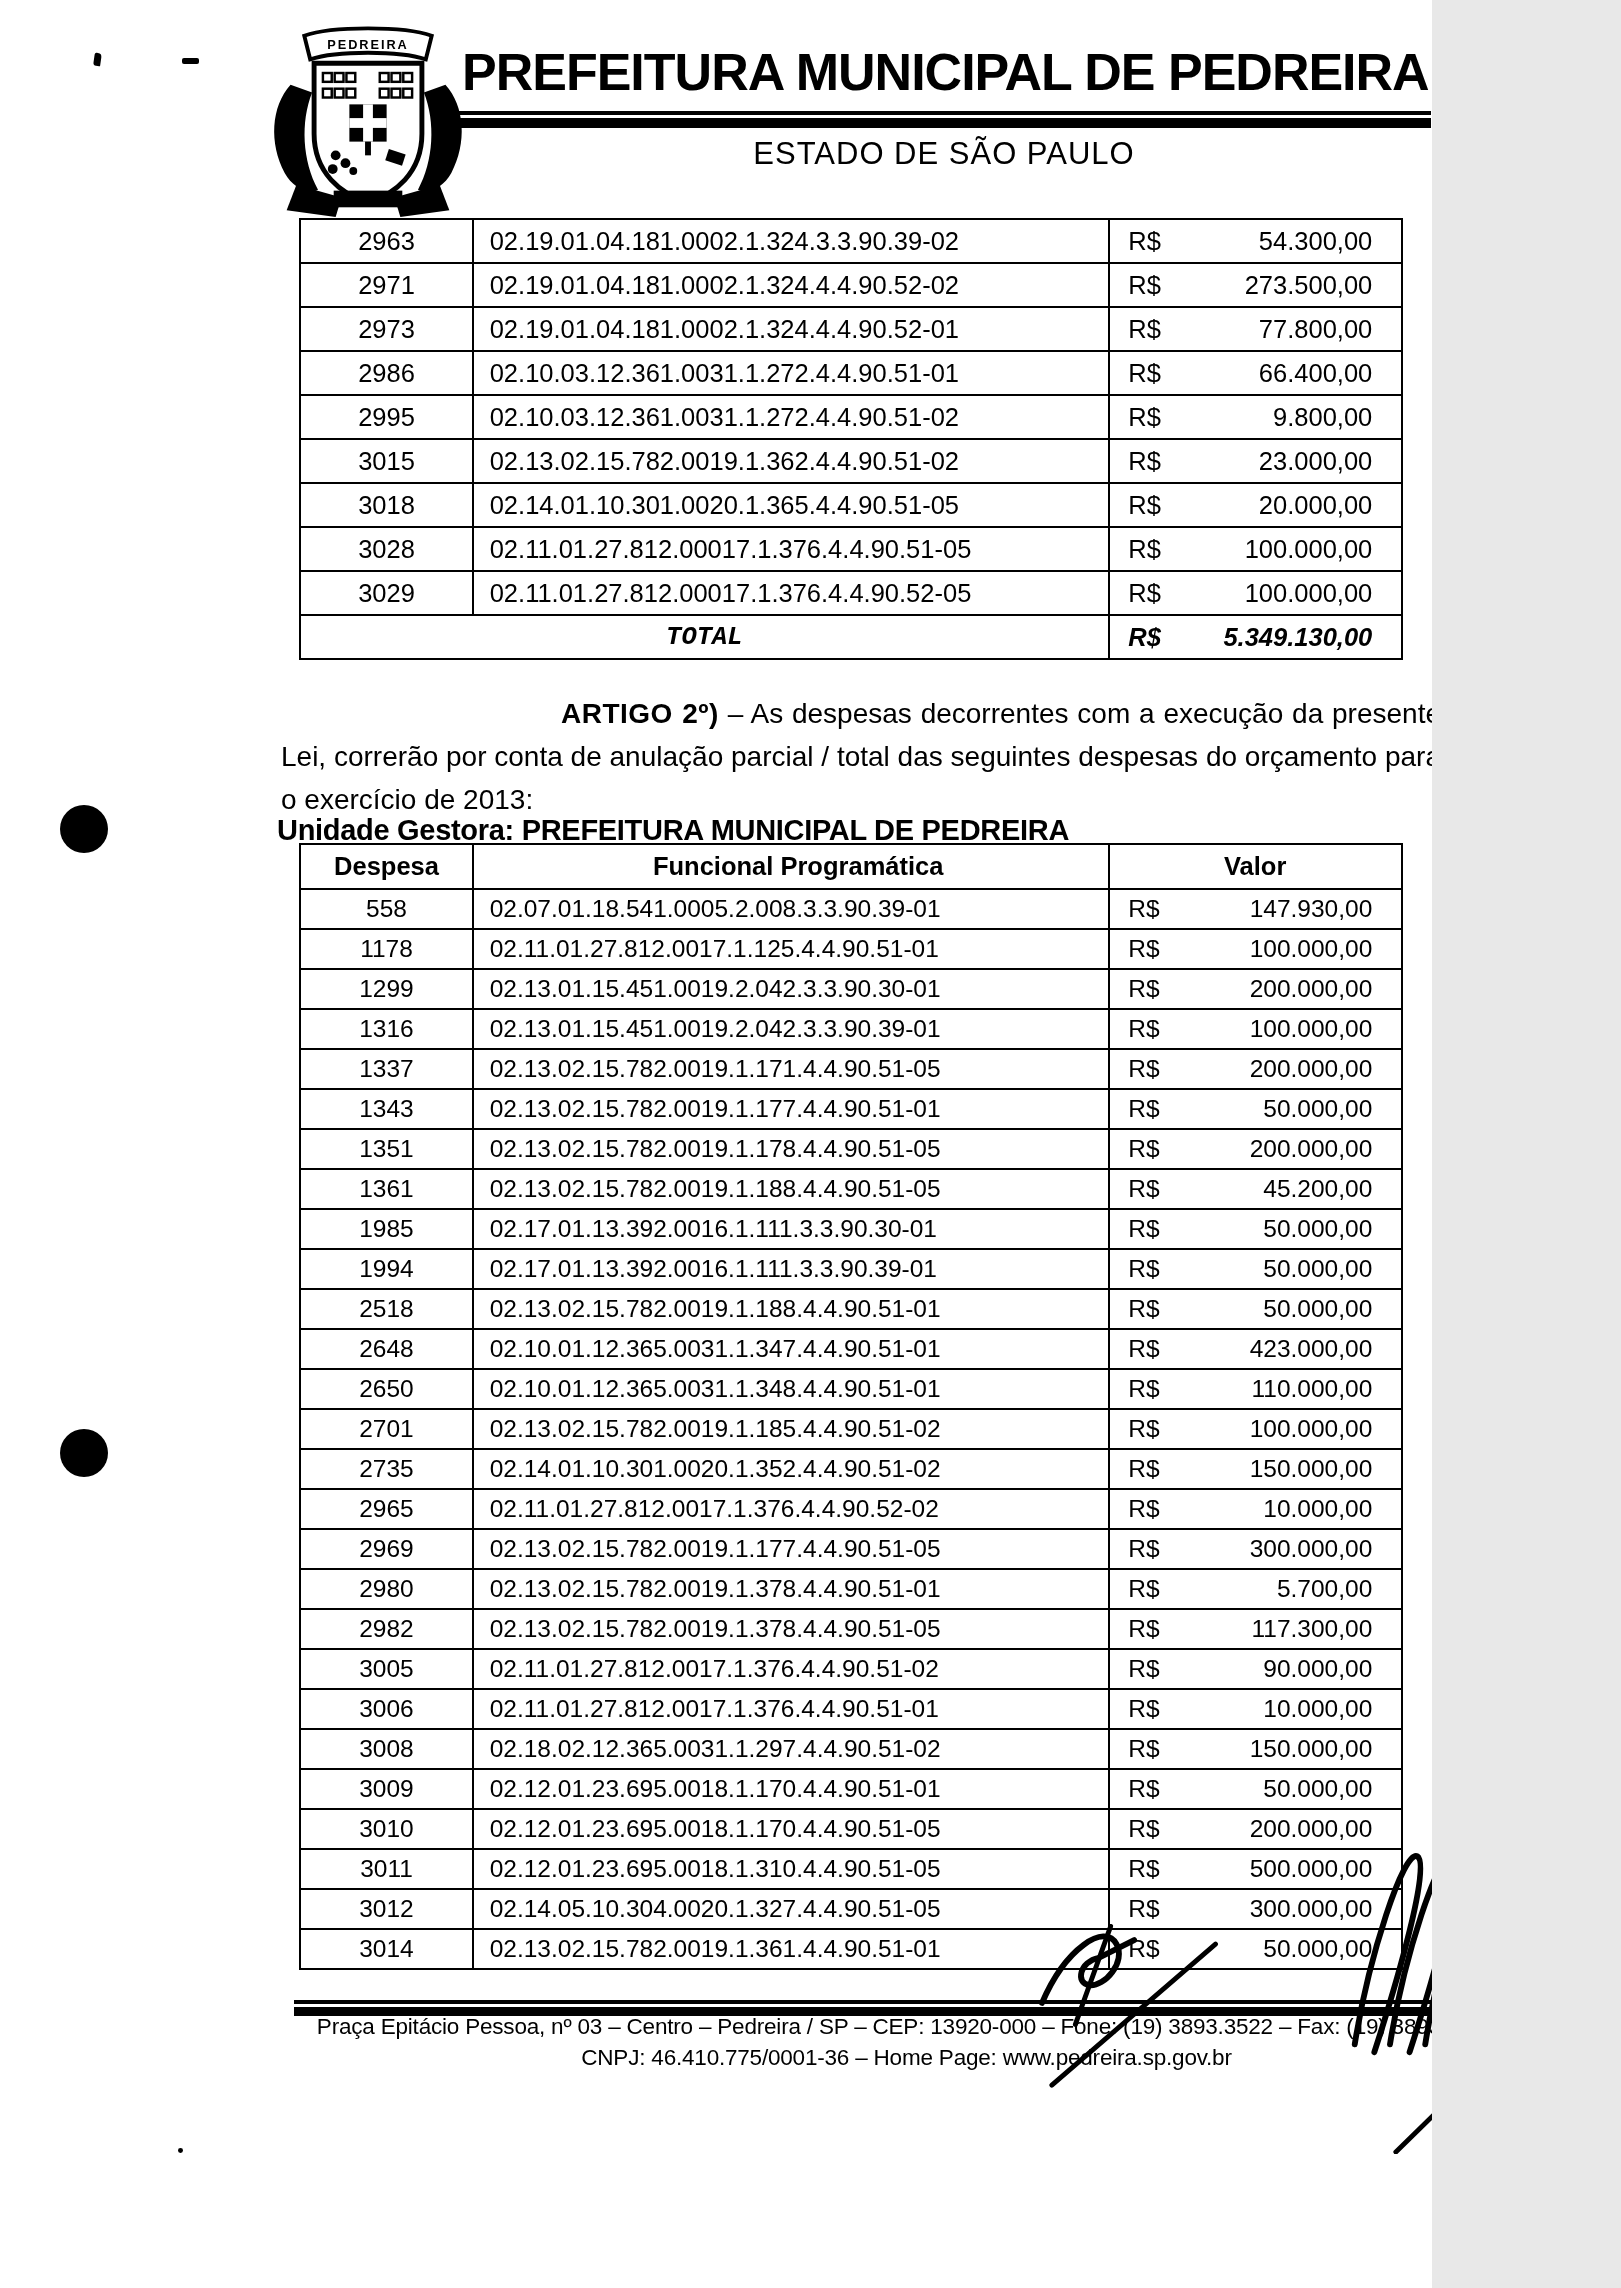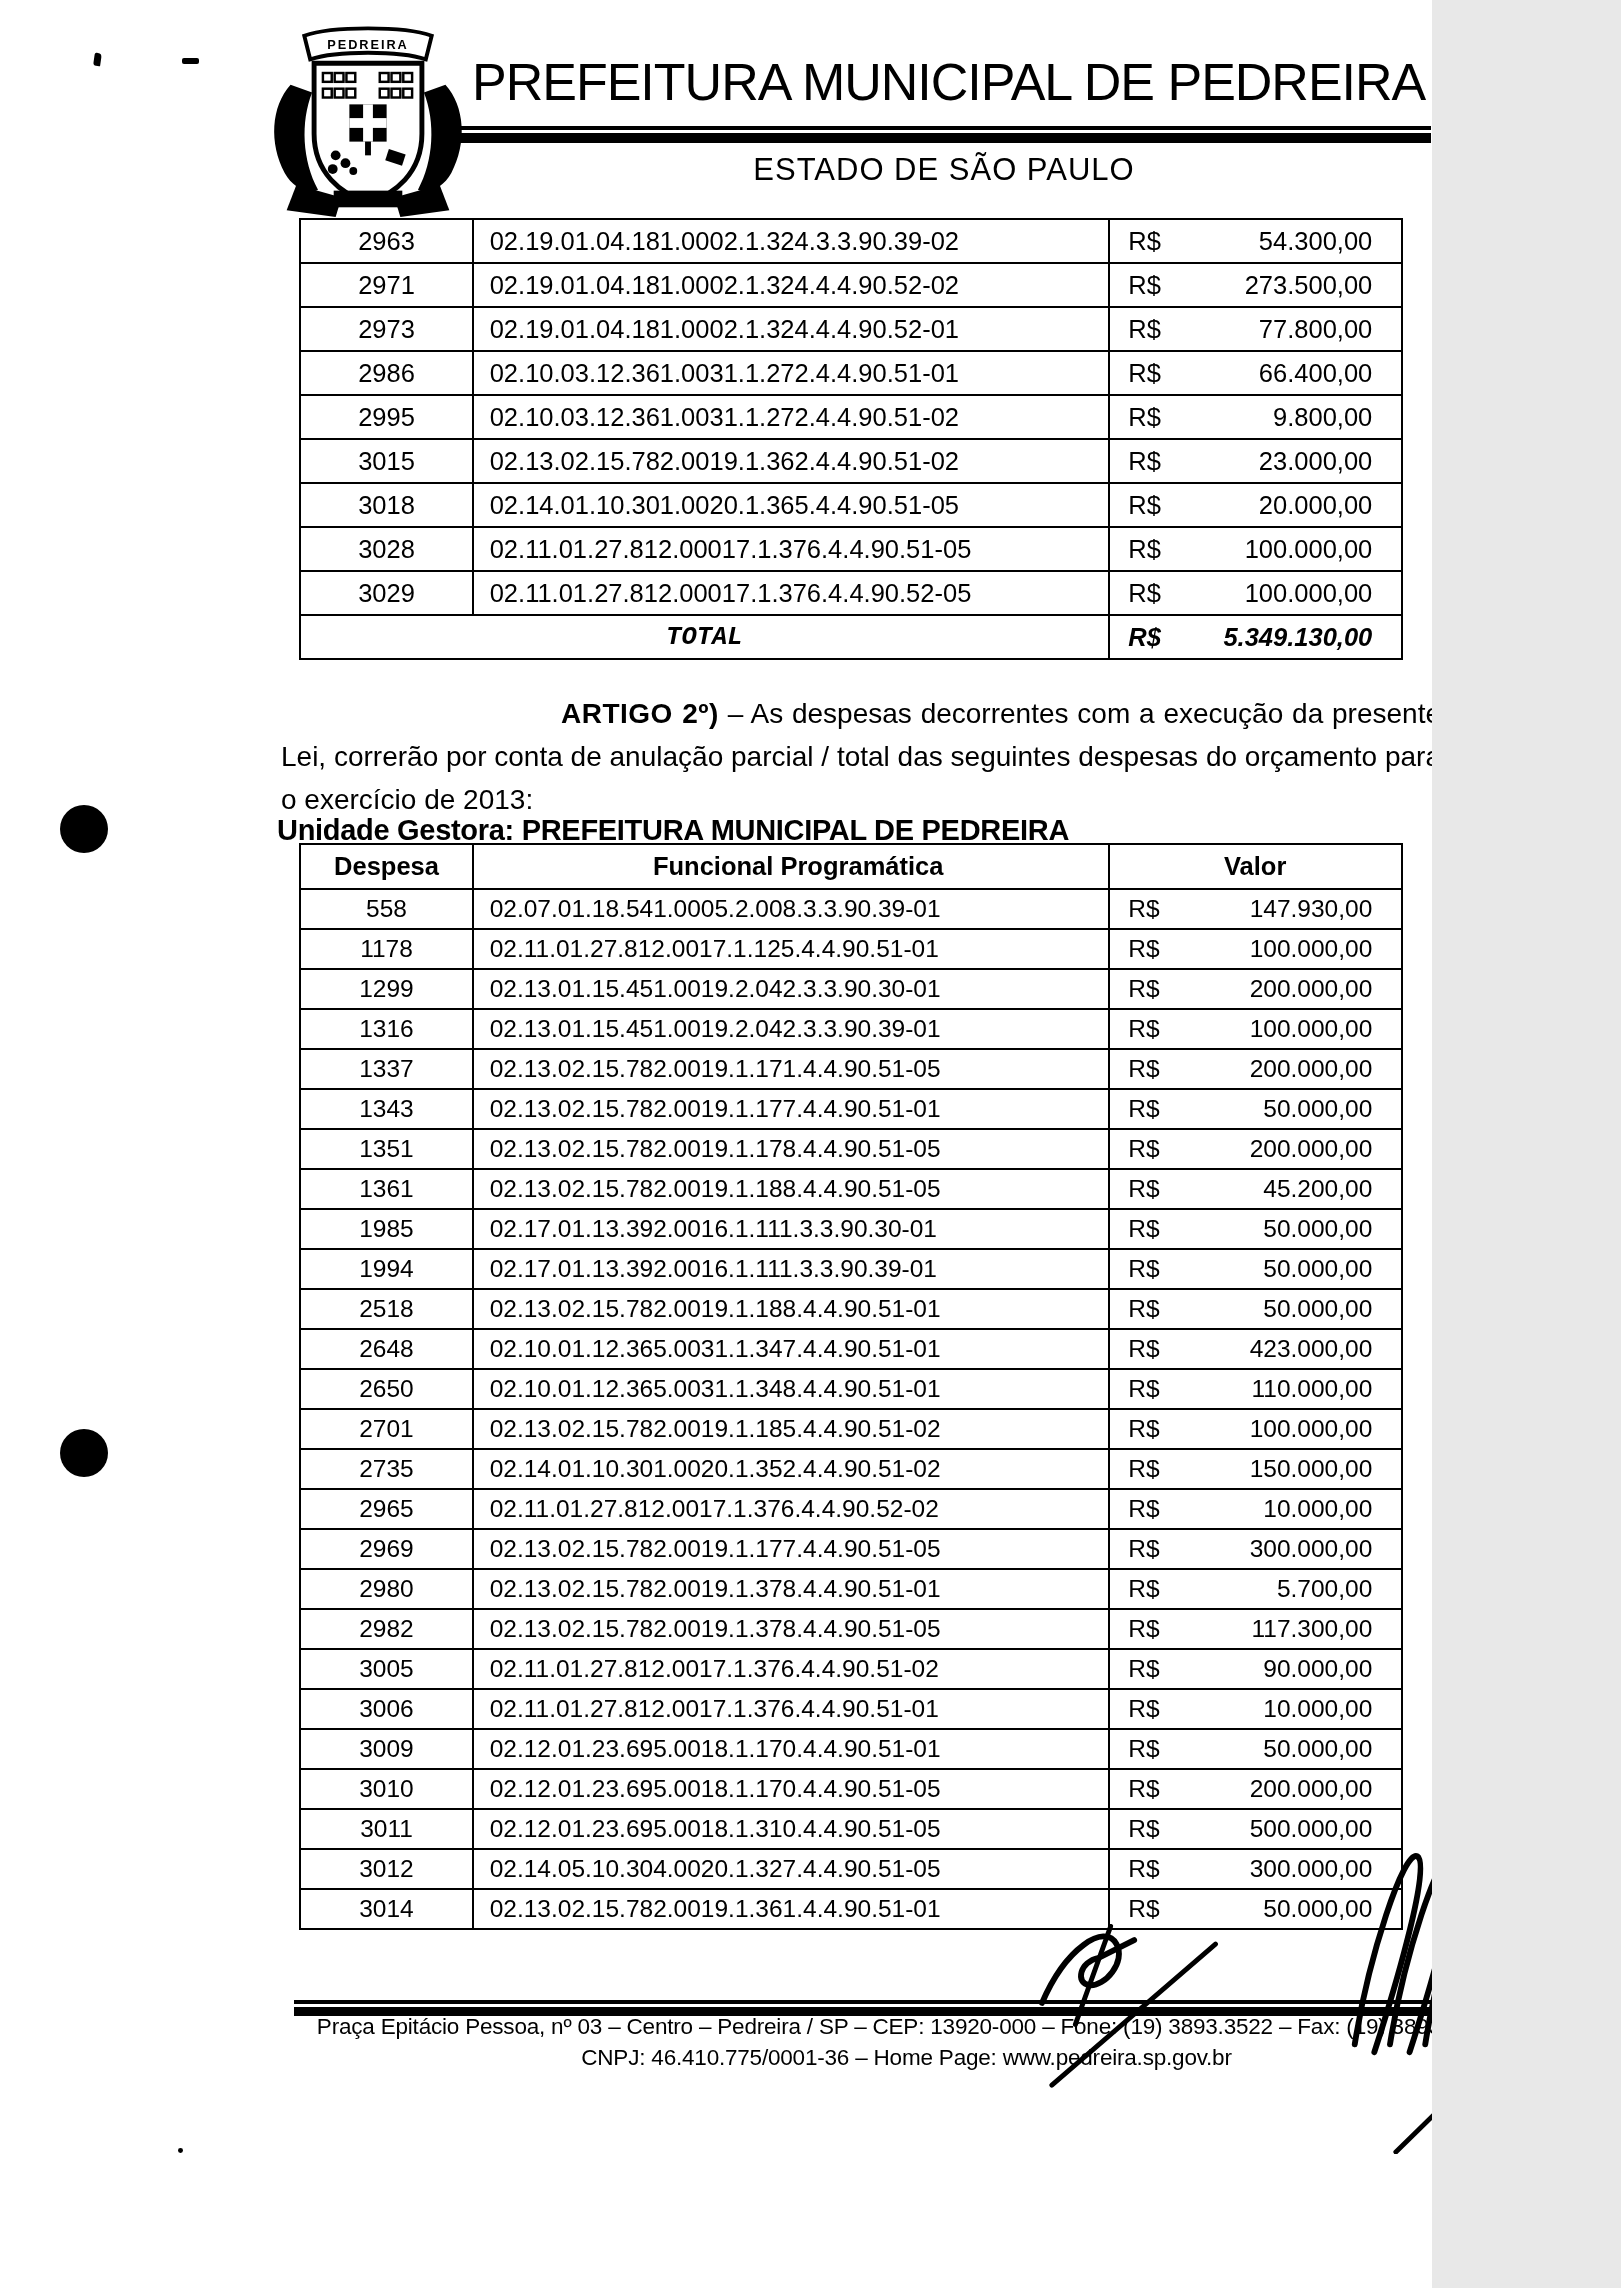--- a/index.html
+++ b/index.html
@@ -13,21 +13,21 @@
   .mark-dash{left:182px;top:58px;width:16.7px;height:5.9px;border-radius:2px;}
   .mark-tick{left:1572px;top:1741px;width:2.9px;height:23.5px;transform:rotate(10deg);}
   .mark-period{left:178px;top:2148px;width:4.9px;height:4.9px;border-radius:50%;}
   .dot{position:absolute;width:48px;height:48px;border-radius:50%;background:#000;}
   .dot-1{left:60px;top:805px;}
   .dot-2{left:60px;top:1429px;}
 
   
   .logo{position:absolute;left:261px;top:23.5px;width:214px;height:198px;}
   .title-block{position:absolute;left:457px;top:39px;width:974px;text-align:center;}
-  .title-block h1{margin:15px;font-size:52px;font-weight:400;letter-spacing:-1px;white-space:nowrap;line-height:1.1;}
+  .title-block h1{margin:5px;font-size:52px;font-weight:700;letter-spacing:-1px;white-space:nowrap;line-height:1.1;}
   .double-rule{margin-top:9.8px;}
   .double-rule .thin{height:3.9px;background:#000;}
   .double-rule .thick{height:9.8px;background:#000;margin-top:2.9px;}
   .title-block h2{margin:8.8px 0 0 0;font-size:31px;font-weight:400;letter-spacing:1px;}
 
   
   table{border-collapse:collapse;position:absolute;table-layout:fixed;}
   td,th{border:2.9px solid #000;overflow:hidden;}
   .t1{left:299px;top:218px;width:1074px;}
   .t1 td{font-size:25.5px;height:40px;}
@@ -438,20 +438,30 @@
           <td class="c-code">3006</td>
           <td class="c-func">02.11.01.27.812.0017.1.376.4.4.90.51-01</td>
           <td class="c-val">
             <div class="vw">
               <span class="cur">R$</span>
               <span class="amount">10.000,00</span>
             </div>
           </td>
         </tr>
         <tr>
+          <td class="c-code">3008</td>
+          <td class="c-func">02.18.02.12.365.0031.1.297.4.4.90.51-02</td>
+          <td class="c-val">
+            <div class="vw">
+              <span class="cur">R$</span>
+              <span class="amount">150.000,00</span>
+            </div>
+          </td>
+        </tr>
+        <tr>
           <td class="c-code">3009</td>
           <td class="c-func">02.12.01.23.695.0018.1.170.4.4.90.51-01</td>
           <td class="c-val">
             <div class="vw">
               <span class="cur">R$</span>
               <span class="amount">50.000,00</span>
             </div>
           </td>
         </tr>
         <tr>

